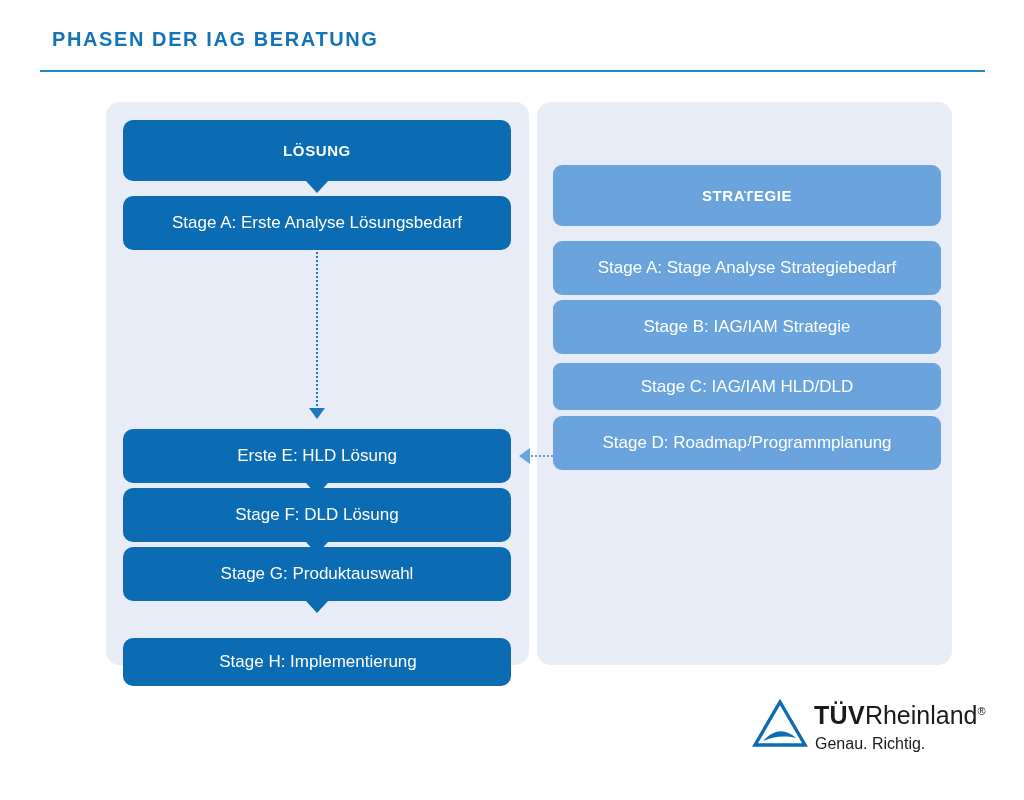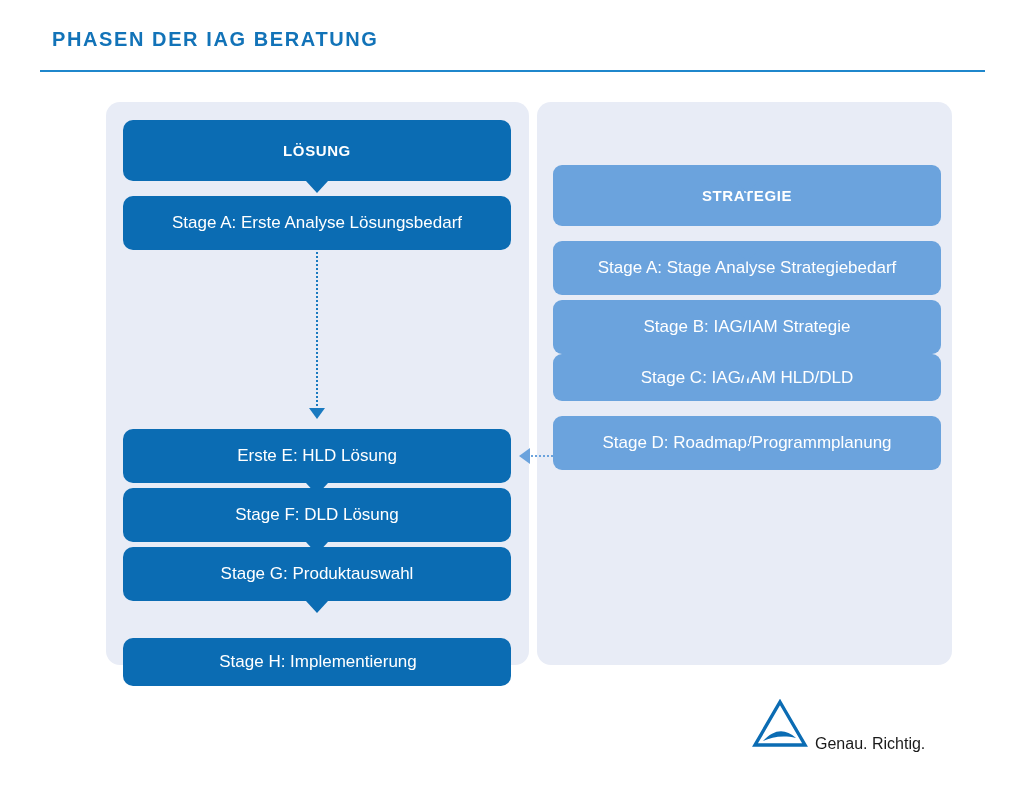--- a/index.html
+++ b/index.html
@@ -196,28 +196,31 @@
 
 <div class="flow-box light header-box col-right" style="top:120px; height:61px;">STRATEGIE</div>
 <div class="notch light" style="left:736px; top:181px;"></div>
 
 <div class="flow-box light stage-box col-right" style="top:196px; height:54px;">Stage A: Stage Analyse Strategiebedarf</div>
 <div class="notch light" style="left:736px; top:250px;"></div>
 
 <div class="flow-box light stage-box col-right" style="top:255px; height:54px;">Stage B: IAG/IAM Strategie</div>
 <div class="notch light" style="left:736px; top:309px;"></div>
 
-<div class="flow-box light stage-box col-right" style="top:309px; height:47px;">Stage C: IAG/IAM HLD/DLD</div>
+<div class="flow-box light stage-box col-right" style="top:318px; height:47px;border-radius:8px;">Stage C: IAG/IAM HLD/DLD</div>
 <div class="notch light" style="left:736px; top:367px;"></div>
 
 <div class="flow-box light stage-box col-right" style="top:371px; height:54px;">Stage D: Roadmap/Programmplanung</div>
 
 <div class="dotted-v light" style="left:747px; top:425px; height:31px;"></div>
 <div class="dotted-h" style="left:531px; top:455px; width:218px;"></div>
 <div class="arrow-left" style="left:519px; top:448px;"></div>
 
 <div id="logo">
   <svg id="logo-mark" viewBox="0 0 56 50">
     <path d="M28 3 L53 46 L3 46 Z" fill="none" stroke="#0b6cb3" stroke-width="3.4"></path>
     <path d="M11 42 C22 30, 33 29, 44 39 C31 36, 20 38, 11 42 Z" fill="#0b6cb3"></path>
   </svg>
+  <div id="logo-wordmark">
+    <span id="logo-tuv">TÜV</span><span id="logo-rheinland">Rheinland</span><span id="logo-reg">®</span>
+  </div>
   <div id="logo-tagline">Genau. Richtig.</div>
 </div>
 
 </body></html>

